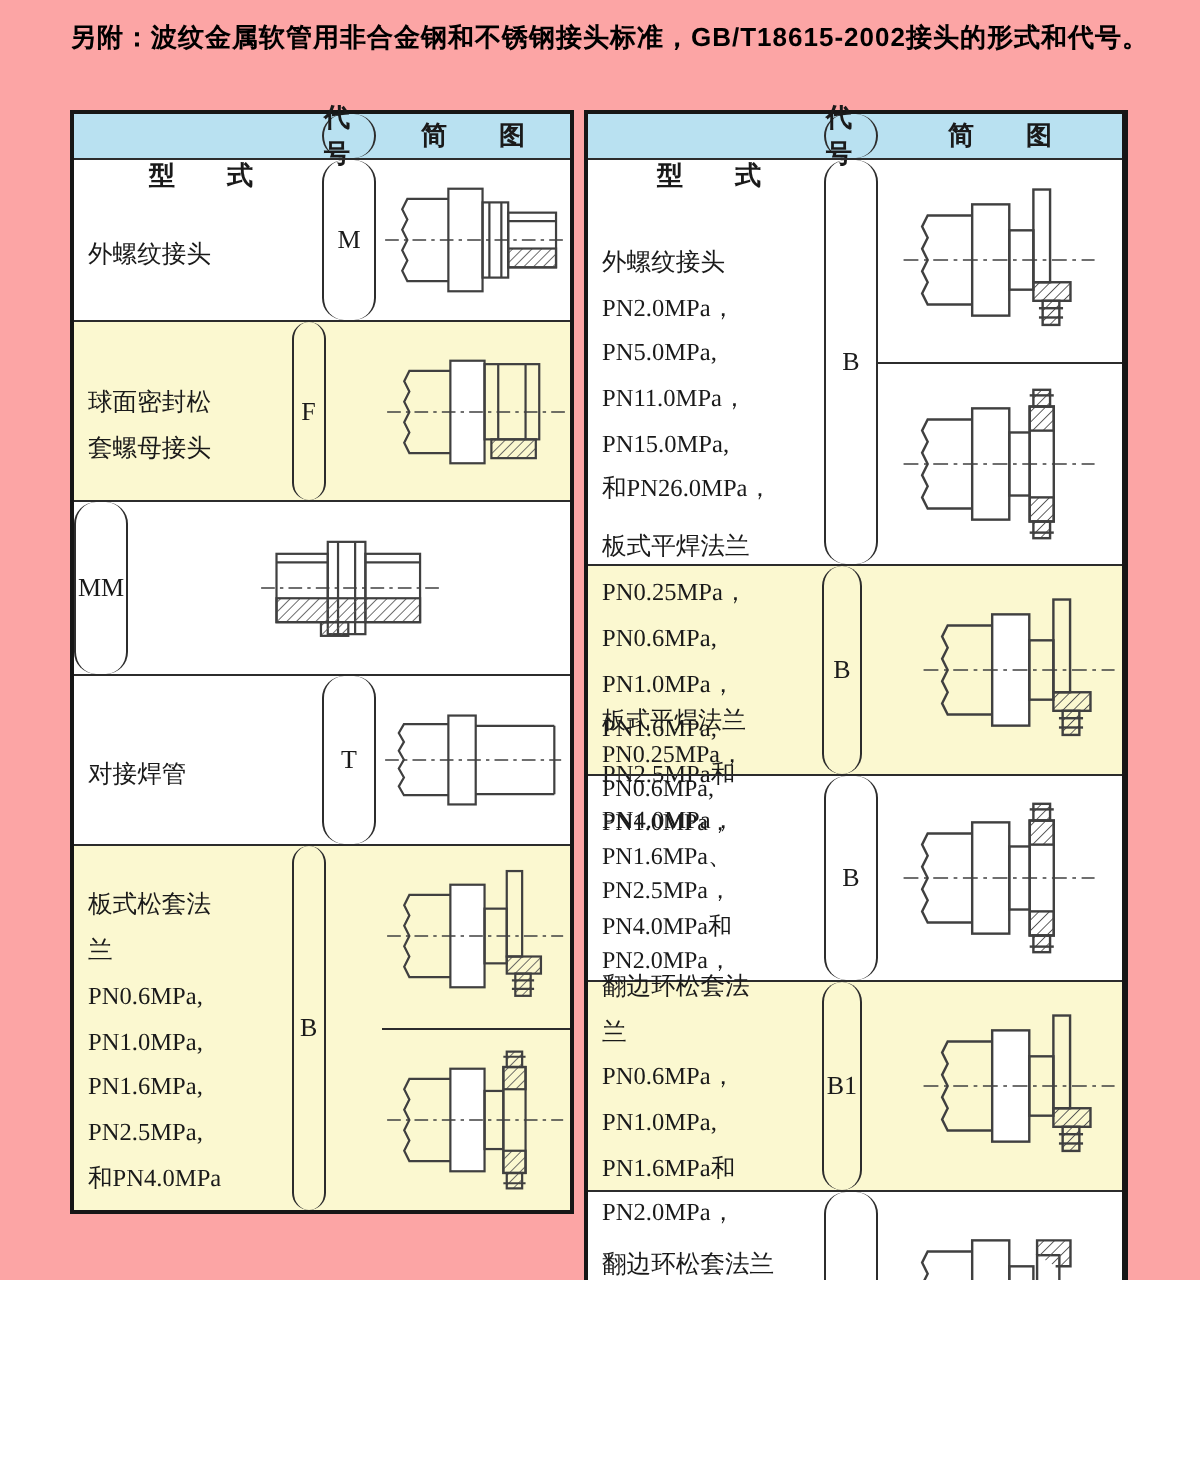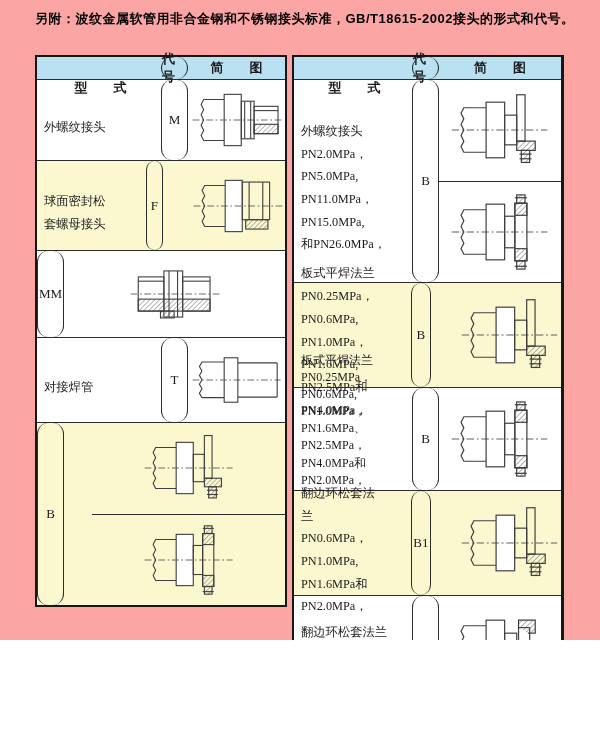--- a/index.html
+++ b/index.html
@@ -191,20 +191,26 @@
       <div class="c-code">T</div>
       <div class="c-diag">
         <div class="diag-cell">
             <svg viewBox="0 0 110 84" preserveAspectRatio="xMidYMid meet">
               <use href="#sym-tube-t"></use>
             </svg>
           </div>
       </div>
     </div>
     <div class="trow alt" style="height:183px">
+      <div class="c-type">
+          <span class="type-text">板式松套法兰
+PN0.6MPa, PN1.0MPa,
+PN1.6MPa, PN2.5MPa,
+和PN4.0MPa</span>
+        </div>
       <div class="c-code">B</div>
       <div class="c-diag">
         <div class="diag-cell">
             <svg viewBox="0 0 110 84" preserveAspectRatio="xMidYMid meet">
               <use href="#sym-flange-a"></use>
             </svg>
           </div>
         <div class="diag-cell">
             <svg viewBox="0 0 110 84" preserveAspectRatio="xMidYMid meet">
               <use href="#sym-flange-b"></use>

